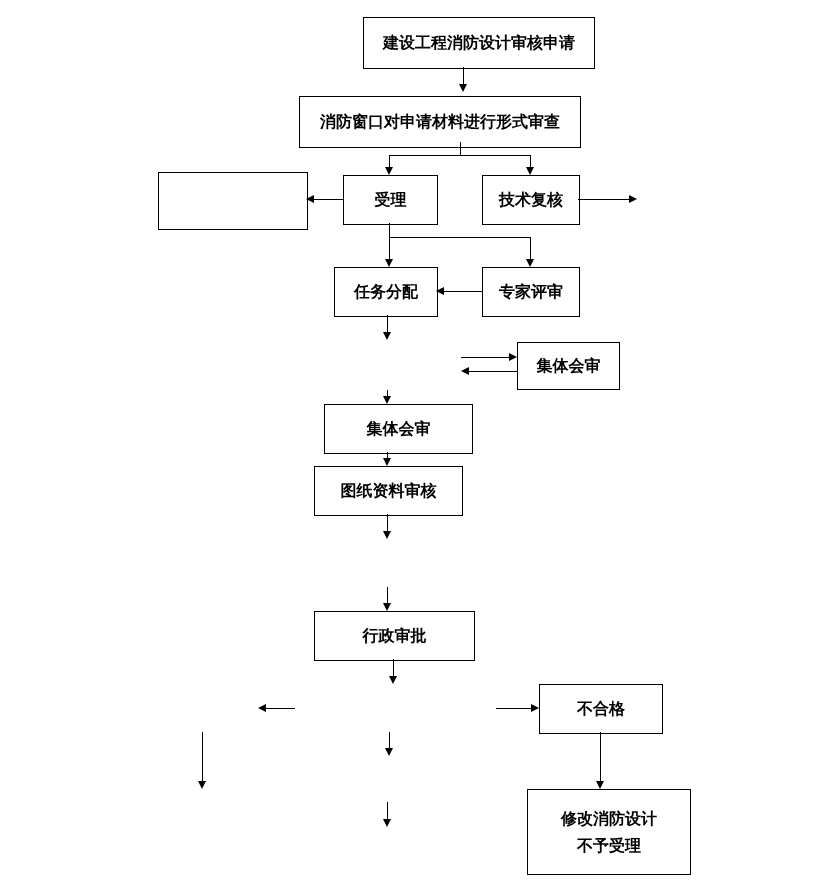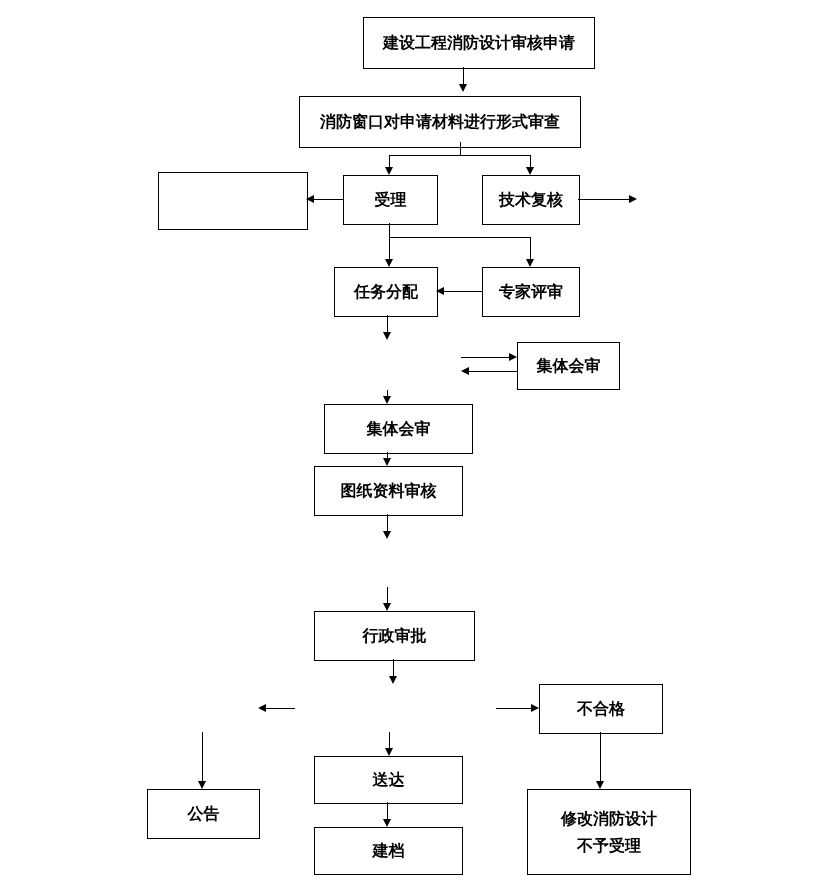--- a/index.html
+++ b/index.html
@@ -43,23 +43,20 @@
   <div class="node" style="left:158px;top:172px;width:148px;height:56px"></div>
   <div class="node" style="left:343px;top:175px;width:93px;height:48px">受理</div>
   <div class="node" style="left:482px;top:175px;width:96px;height:48px">技术复核</div>
   <div class="node" style="left:334px;top:267px;width:102px;height:48px">任务分配</div>
   <div class="node" style="left:482px;top:267px;width:96px;height:48px">专家评审</div>
   <div class="node" style="left:517px;top:342px;width:101px;height:46px">集体会审</div>
   <div class="node" style="left:324px;top:404px;width:147px;height:48px">集体会审</div>
   <div class="node" style="left:314px;top:466px;width:147px;height:48px">图纸资料审核</div>
   <div class="node" style="left:314px;top:611px;width:159px;height:48px">行政审批</div>
   <div class="node" style="left:539px;top:684px;width:122px;height:48px">不合格</div>
-  <div class="node" style="left:314px;top:756px;width:147px;height:46px">送达</div>
-  <div class="node" style="left:314px;top:827px;width:147px;height:46px">建档</div>
-  <div class="node" style="left:147px;top:789px;width:111px;height:48px">公告</div>
   <div class="node" style="left:527px;top:789px;width:162px;height:84px">修改消防设计
 不予受理</div>
 
   <div class="vline" style="left:463px;top:67px;height:17px"></div>
   <div class="arr down" style="left:459px;top:84px"></div>
 
   <div class="vline" style="left:460px;top:142px;height:13px"></div>
   <div class="hline" style="left:389px;top:155px;width:142px"></div>
   <div class="vline" style="left:389px;top:155px;height:12px"></div>
   <div class="arr down" style="left:385px;top:167px"></div>

